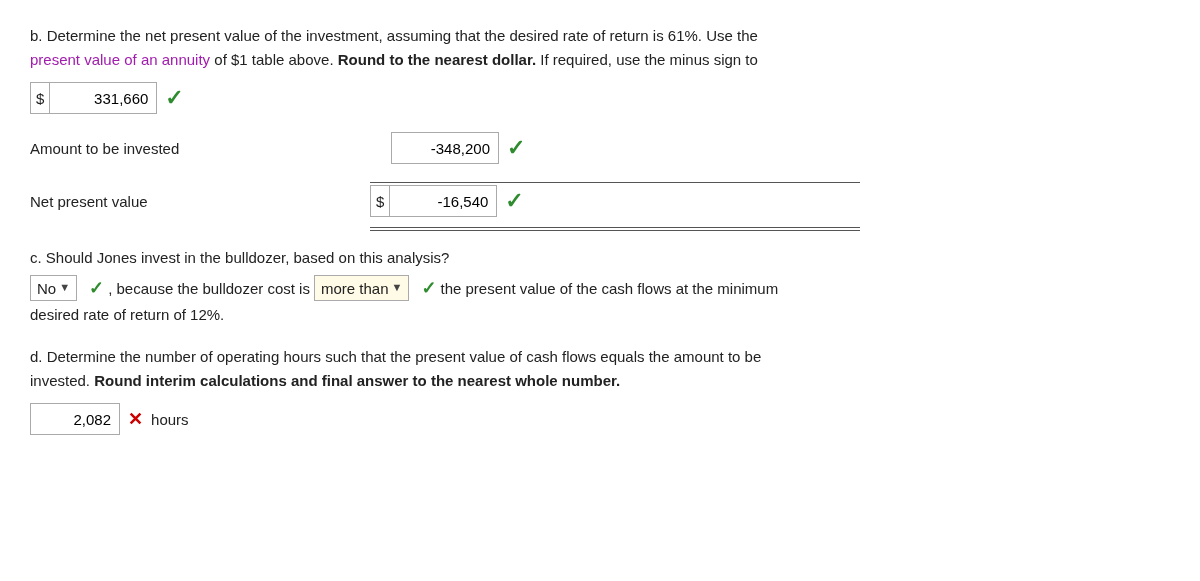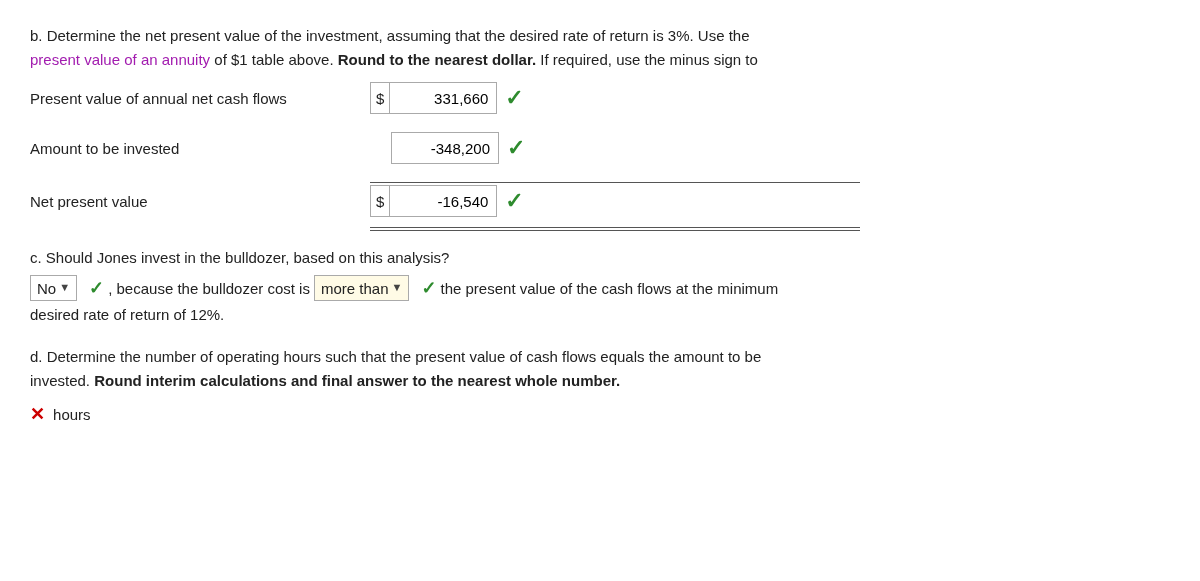--- a/index.html
+++ b/index.html
@@ -132,29 +132,28 @@
     }
     .hours-label {
       font-size: 15px;
     }
   </style>
 </head>
 <body>
 
 <div class="section">
   <div class="section-text">
-    <span>b. Determine the net present value of the investment, assuming that the desired rate of return is 3%. Use the</span>
+    <span>b. Determine the net present value of the investment, assuming that the desired rate of return is 61%. Use the</span>
     <br>
     <a class="annuity-link" href="#">present value of an annuity</a>
     <span> of $1 table above. </span><span class="bold">Round to the nearest dollar.</span><span> If required, use the minus sign to</span>
     <br>
   </div>
 
   <div class="field-row">
-    <div class="field-label">Present value of annual net cash flows</div>
     <div class="dollar-prefix">$</div>
     <input class="field-input" type="text" value="331,660" style="">
     <span class="check-mark">✓</span>
   </div>
 
   <div class="field-row">
     <div class="field-label">Amount to be invested</div>
     <input class="field-input no-prefix" type="text" value="-348,200" style="margin-left: 21px;">
     <span class="check-mark">✓</span>
   </div>
@@ -191,16 +190,17 @@
   <div style="margin-top:2px;">desired rate of return of 12%.</div>
 </div>
 
 <div class="section-d">
   <div class="section-text">
     <span>d. Determine the number of operating hours such that the present value of cash flows equals the amount to be</span>
     <br>
     <span>invested. </span><span class="bold">Round interim calculations and final answer to the nearest whole number.</span>
   </div>
   <div class="answer-row">
+    <input class="answer-input" type="text" value="2,082" style="">
     <span class="x-mark">✕</span>
     <span class="hours-label">hours</span>
   </div>
 </div>
 
 </body></html>

